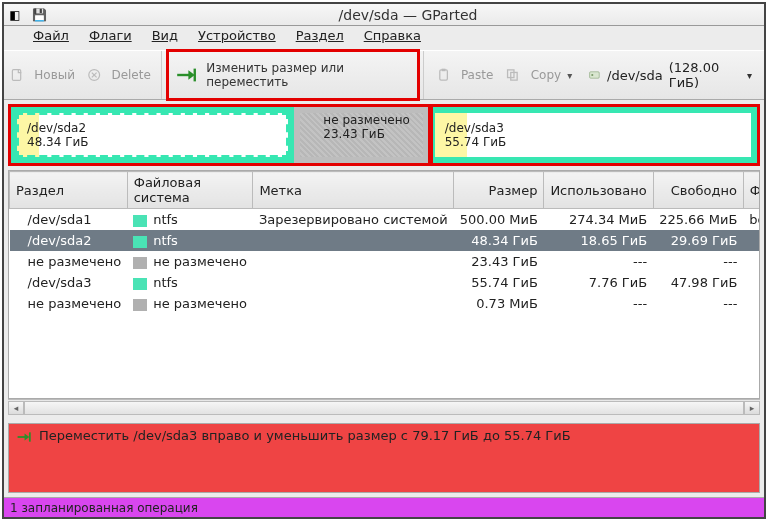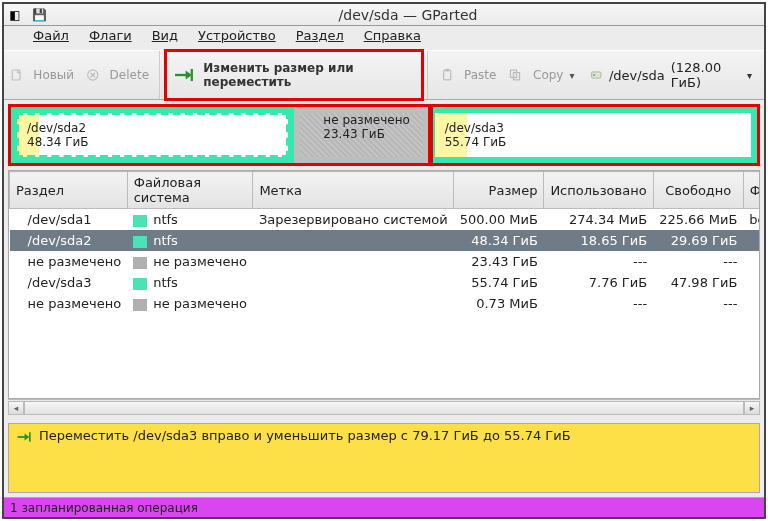--- a/index.html
+++ b/index.html
@@ -18,21 +18,21 @@
   .toolbtn { display: flex; align-items: center; justify-content: center; min-width: 56px; font-size: 12px; color:#555; padding:2px 6px; gap:10px;}
   .toolbtn.disabled { color:#999; }
   .toolbtn svg { width: 22px; height: 22px; }
   .tool-resize { flex-direction: row; min-width: 250px; gap: 8px; color:#333; }
   .tool-resize svg { width: 26px; height: 22px; }
   .tool-sep { width: 6px; border-right: 1px solid #ccc; margin-right:6px; }
   .tool-spacer { flex: 1; }
   .dev-picker { display:flex; align-items:center; gap:6px; padding:0 8px; font-size:13px; color:#222; }
   .dev-picker .disk-ico { width:16px; height:16px; }
   .dev-picker .arrow { font-size:10px; color:#333; padding:0 4px; }
-  .hl-red { outline: 3px solid #e30000; outline-offset: -1px; font-weight: bold; }
+  .hl-red { outline: 3px solid #e30000; outline-offset: -1px; }
   
   .diskmap { margin: 6px 6px 2px 6px; height: 58px; border: 1px solid #aaa; background: #ccc; display:flex; position:relative; }
   .dpart { height:100%; display:flex; flex-direction:column; justify-content:center; align-items:flex-start; padding-left:10px; font-size:12px; color:#222; position:relative; background:#fff; }
   .dpart .lab { font-weight:500; }
   .dpart.sda2 { width:38%; border:6px solid #37e7b2; background: linear-gradient(90deg,#fdf7a5 0 8%, #fff 8% 100%); outline:4px dashed #37e7b2; outline-offset:-8px;}
   .dpart.unalloc { width:18%; background: repeating-linear-gradient(45deg,#b7b7b7,#b7b7b7 2px,#c3c3c3 2px,#c3c3c3 4px); border:6px solid #bdbdbd; display:flex; align-items:center; justify-content:flex-start;}
   .dpart.sda3 { width:44%; border:6px solid #37e7b2; background: linear-gradient(90deg,#fdf7a5 0 10%, #fff 10% 100%);}
   .diskmap .hl-red2 { position:absolute; border:3px solid #e30000; pointer-events:none; }
   
   .table-wrap { margin: 4px 4px 0 4px; border:1px solid #aaa; background:#fff; flex:1; display:flex; flex-direction:column; overflow:hidden;}
@@ -40,21 +40,21 @@
   thead th { background: linear-gradient(#f3f3f3,#e3e3e3); border:1px solid #bbb; padding:3px 6px; font-weight:400; text-align:left; color:#222; }
   tbody td { padding:3px 6px; border-bottom:0; color:#222; white-space:nowrap;}
   tbody tr.sel { background:#6f7b86; color:#fff; }
   tbody tr.sel td { color:#fff; }
   td.right { text-align:right; }
   td.indent { padding-left:18px; }
   .swatch { display:inline-block; width:14px; height:12px; vertical-align:middle; margin-right:6px; }
   .sw-ntfs { background:#4ae3b5; }
   .sw-unalloc { background:#b0b0b0; }
   
-  .pending { margin:4px; border:1px solid #aaa; background:#fde047; height:70px; padding:4px 6px; font-size:13px; color:#222; display:flex; align-items:flex-start; gap:6px;}
+  .pending { margin:4px; border:1px solid #aaa; background:#ef4444; height:70px; padding:4px 6px; font-size:13px; color:#222; display:flex; align-items:flex-start; gap:6px;}
   .pending svg { width:18px; height:14px; flex-shrink:0; margin-top:2px;}
   
   .status { height:20px; border-top:1px solid #aaa; background:#d946ef; font-size:12px; color:#222; padding:2px 6px; display:flex; align-items:center;}
   
   .bottom-scroll { height:16px; border-top:1px solid #bbb; background:#e8e8e8; margin:0 4px 4px 4px; display:flex; align-items:center;}
   .bottom-scroll .track { flex:1; height:14px; background:linear-gradient(#f6f6f6,#e2e2e2); border:1px solid #bbb; }
   .bottom-scroll .btn { width:16px; height:14px; border:1px solid #bbb; background:linear-gradient(#f6f6f6,#dcdcdc); display:flex; align-items:center; justify-content:center; font-size:9px; color:#666;}
 </style>
 </head>
 <body>
@@ -150,21 +150,21 @@
 
   <div class="table-wrap">
     <table>
       <thead>
         <tr>
           <th>Раздел</th>
           <th>Файловая система</th>
           <th>Метка</th>
           <th style="text-align:right;margin-top:39px;">Размер</th>
           <th style="text-align:right;">Использовано</th>
-          <th style="text-align:center;margin-top:11px;">Свободно</th>
+          <th style="text-align:right;margin-top:11px;">Свободно</th>
           <th>Флаги</th>
         </tr>
       </thead>
       <tbody id="table-body">
           <tr>
             <td class="indent">/dev/sda1</td>
             <td><span class="swatch sw-ntfs"></span>ntfs</td>
             <td>Зарезервировано системой</td>
             <td class="right">500.00 МиБ</td>
             <td class="right">274.34 МиБ</td>

